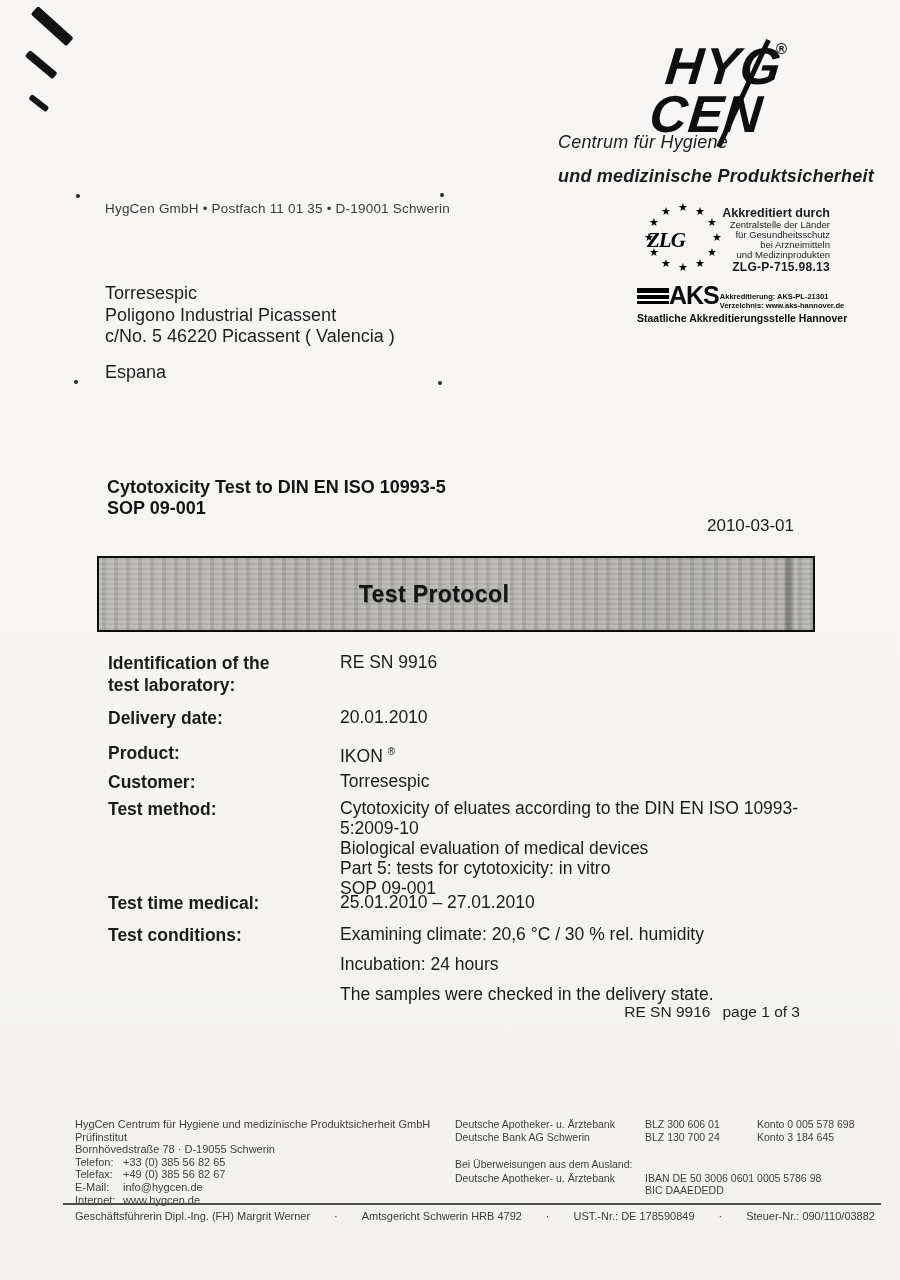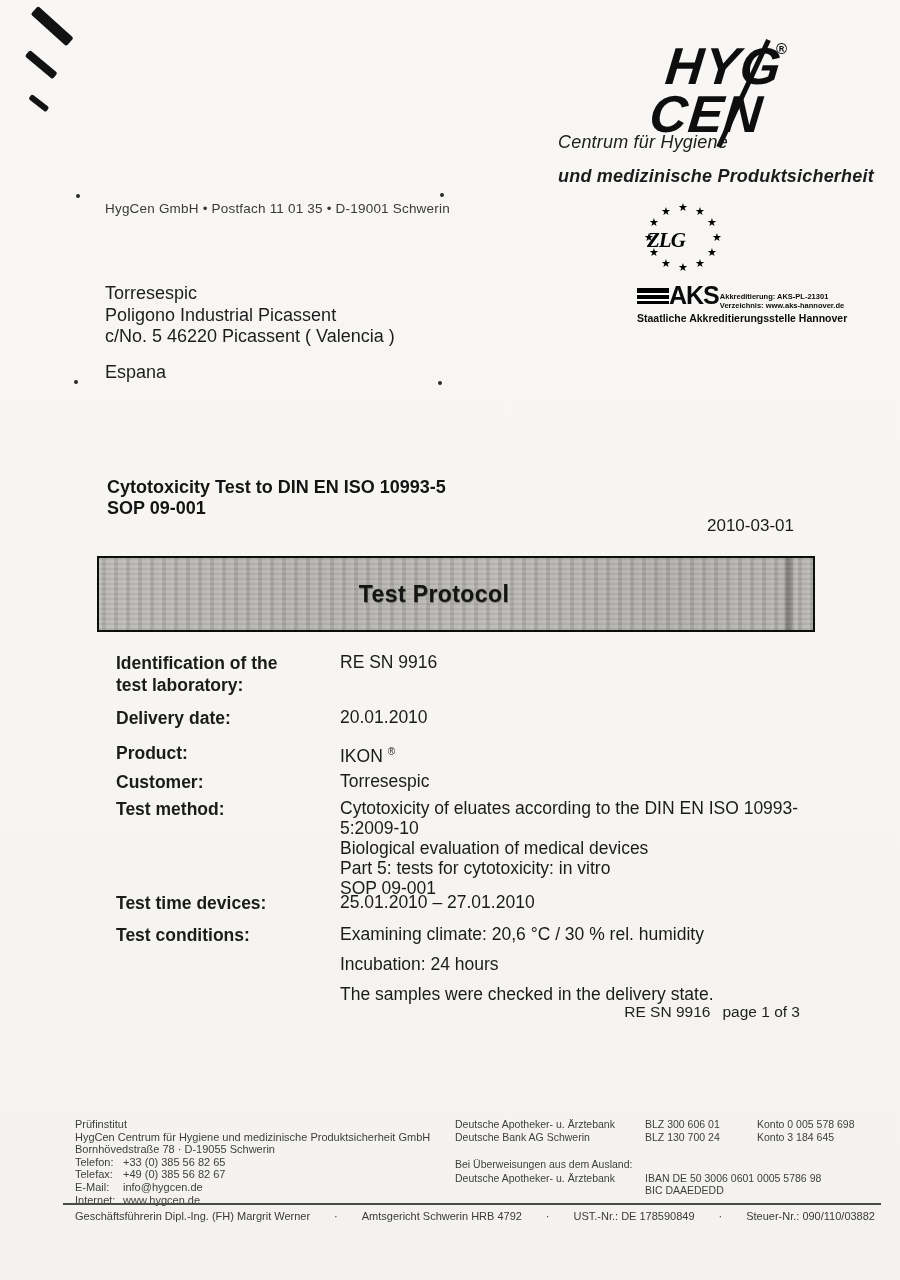--- a/index.html
+++ b/index.html
@@ -59,21 +59,21 @@
       linear-gradient(90deg,transparent 0 95.8%,rgba(0,0,0,0.22) 96.2% 97%,transparent 97.4%),
       repeating-linear-gradient(90deg,rgba(255,255,255,0.10) 0 3px,rgba(0,0,0,0.07) 3px 7px,rgba(255,255,255,0.05) 7px 12px),
       repeating-linear-gradient(0deg,rgba(0,0,0,0.05) 0 2px,rgba(255,255,255,0.06) 2px 5px),
       linear-gradient(90deg,#b8b6b2,#b1afab 30%,#b7b5b1 55%,#adaba7 80%,#b4b2ae);
     background-color:#b3b1ad;}
   #banner .txt{width:100%;text-align:center;font-size:23px;font-weight:bold;color:#141414;
     line-height:72px;transform:translateX(-22px);letter-spacing:0.4px;text-shadow:0.5px 0.5px 0 rgba(20,20,20,0.4);}
   
   #fields{position:absolute;left:108px;top:652px;width:706px;font-size:17.5px;color:#1b1b1b;}
   .frow{position:absolute;left:0;width:706px;}
-  .flabel{position:absolute;left:8px;top:0;width:228px;font-weight:bold;line-height:22px;}
+  .flabel{position:absolute;left:0;top:0;width:228px;font-weight:bold;line-height:22px;}
   .fvalue{position:absolute;left:232px;top:0;width:474px;line-height:20px;}
   #row-id{top:0;}
   #row-delivery{top:55px;}
   #row-product{top:90px;}
   #row-customer{top:119px;}
   #row-method{top:146px;}
   #row-period{top:240px;}
   #row-conditions{top:272px;}
   .cond-line{margin-bottom:10px;}
   sup.reg{font-size:10px;}
@@ -130,20 +130,28 @@
     <span class="star" style="left:59px;top:40px;">★</span>
     <span class="star" style="left:47px;top:51px;">★</span>
     <span class="star" style="left:30px;top:55px;">★</span>
     <span class="star" style="left:13px;top:51px;">★</span>
     <span class="star" style="left:1px;top:40px;">★</span>
     <span class="star" style="left:-4px;top:25px;">★</span>
     <span class="star" style="left:1px;top:10px;">★</span>
     <span class="star" style="left:13px;top:-1px;">★</span>
     <div id="zlg-center">ZLG</div>
   </div>
+  <div id="zlg-text">
+    <div class="t1">Akkreditiert durch</div>
+    <div class="t2">Zentralstelle der Länder</div>
+    <div class="t2">für Gesundheitsschutz</div>
+    <div class="t2">bei Arzneimitteln</div>
+    <div class="t2">und Medizinprodukten</div>
+    <div class="t3">ZLG-P-715.98.13</div>
+  </div>
 
   <div id="aks">
     <div class="row">
       <div class="block"></div>
       <div class="aks-word">AKS</div>
       <div class="fine">
         <div>Akkreditierung: AKS-PL-21301</div>
         <div>Verzeichnis: www.aks-hannover.de</div>
       </div>
     </div>
@@ -201,41 +209,41 @@
       <div class="fvalue">
         <div>Cytotoxicity of eluates according to the DIN EN ISO 10993-</div>
         <div>5:2009-10</div>
         <div>Biological evaluation of medical devices</div>
         <div>Part 5: tests for cytotoxicity: in vitro</div>
         <div>SOP 09-001</div>
       </div>
     </div>
 
     <div class="frow" id="row-period">
-      <div class="flabel">Test time devices:</div>
+      <div class="flabel">Test time medical:</div>
       <div class="fvalue">25.01.2010 – 27.01.2010</div>
     </div>
 
     <div class="frow" id="row-conditions">
       <div class="flabel">Test conditions:</div>
       <div class="fvalue">
         <div class="cond-line">Examining climate: 20,6 °C / 30 % rel. humidity</div>
         <div class="cond-line">Incubation: 24 hours</div>
         <div class="cond-line">The samples were checked in the delivery state.</div>
       </div>
     </div>
   </div>
 
   <div id="page-ref">
     <span>RE SN 9916</span><span class="gap"></span><span>page 1 of 3</span>
   </div>
 
   <div id="f-left" class="small">
+    <div>HygCen Centrum für Hygiene und medizinische Produktsicherheit GmbH</div>
     <div>Prüfinstitut</div>
-    <div>HygCen Centrum für Hygiene und medizinische Produktsicherheit GmbH</div>
     <div>Bornhövedstraße 78  ·  D-19055 Schwerin</div>
     <div class="contact">
       <div class="clabel">Telefon:</div>
       <div>+33 (0) 385 56 82 65</div>
     </div>
     <div class="contact">
       <div class="clabel">Telefax:</div>
       <div>+49 (0) 385 56 82 67</div>
     </div>
     <div class="contact">

